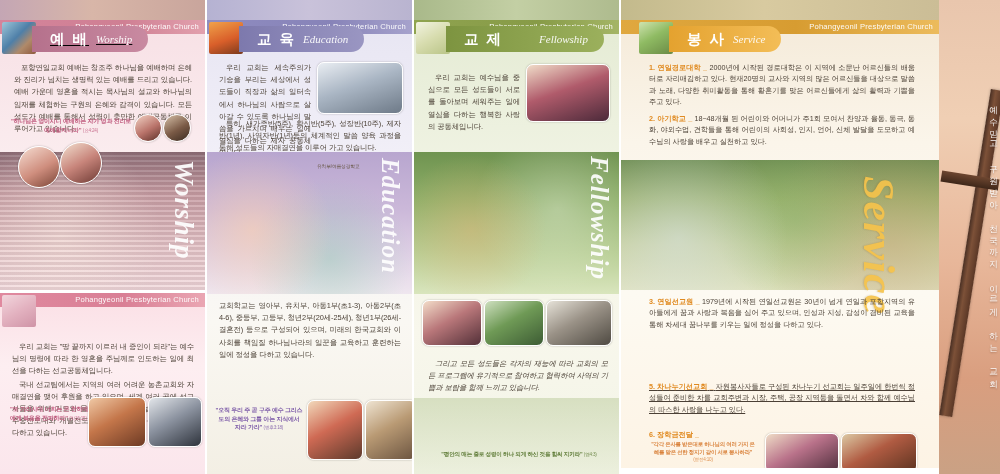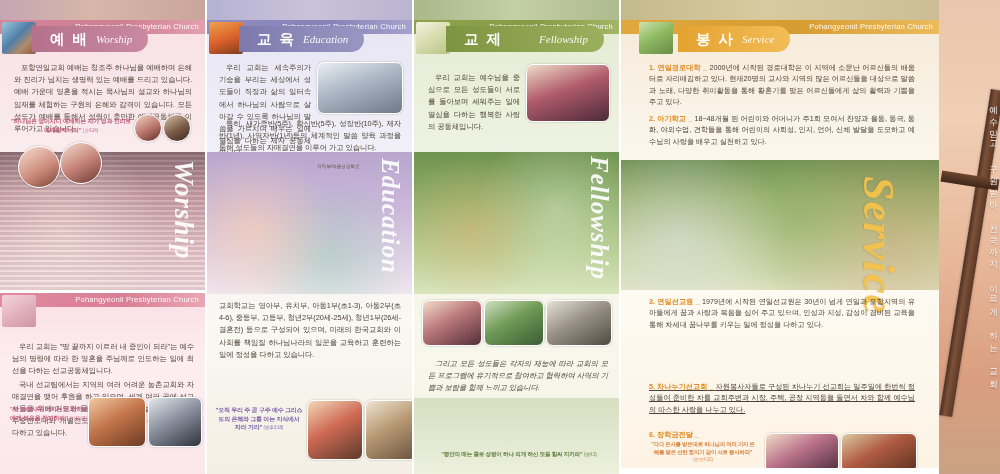--- a/index.html
+++ b/index.html
@@ -36,21 +36,21 @@
   .verse{position:absolute;font-size:6px;line-height:8.6px;text-align:center;
          font-weight:bold;letter-spacing:-.2px;}
   .verse .ref{font-size:4.6px;font-weight:normal;opacity:.85;}
   .caption{position:absolute;font-size:4.8px;color:#6b5b4c;letter-spacing:-.2px;}
 
   
   #p-worship{left:0;width:205px;
     background:linear-gradient(180deg,#f7dfe4 0%,#fbeef0 38%,#fdf6f6 70%,#fbeaee 100%);}
   #p-worship .topbar{background:linear-gradient(90deg,#c4a6b4,#d8b6a8 45%,#c9a59c);}
   #p-worship .brandline{background:linear-gradient(90deg,#d4849b,#cf7f93 60%,#e2a0ad);}
-  #p-worship .tabwrap{background:linear-gradient(90deg,#b5718c,#c98aa1);}
+  #p-worship .tabwrap{background:linear-gradient(90deg,#b5718c,#c98aa1);text-decoration:underline;}
   #p-worship .tabicon{background:linear-gradient(135deg,#9ec6d8,#4e7fa8 45%,#b08a6a 70%,#8e5a3d);}
   #w-photoband{position:absolute;top:152px;left:0;width:205px;height:140px;
     background:linear-gradient(180deg,#8e6f78,#c9a0a6 30%,#e7c9cc 70%,#f3dde0);}
   #w-photoband:after{content:"";position:absolute;inset:0;
     background:repeating-linear-gradient(0deg,rgba(255,255,255,.10) 0 2px,rgba(90,50,60,.12) 2px 5px),
                radial-gradient(circle at 30% 60%,rgba(255,240,230,.5),transparent 60%);}
   #p-worship .vert-word{top:160px;right:6px;font-size:27px;}
 
   
   #p-edu{left:207px;width:205px;
@@ -78,21 +78,21 @@
   #f-photoband:after{content:"";position:absolute;inset:0;
     background:radial-gradient(circle at 28% 55%,rgba(230,180,120,.45),transparent 45%),
                radial-gradient(circle at 70% 40%,rgba(255,255,255,.3),transparent 50%);}
   #p-fel .vert-word{top:156px;right:6px;font-size:25px;}
 
   
   #p-srv{left:621px;width:318px;
     background:linear-gradient(180deg,#f4e9d7 0%,#fbf5ea 30%,#fdfaf2 62%,#fdf3e4 100%);}
   #p-srv .topbar{background:linear-gradient(90deg,#c3ba8c,#d8caa0 45%,#cbbd96);}
   #p-srv .brandline{background:linear-gradient(90deg,#e0a83f,#d79c31 55%,#ecbb5c);}
-  #p-srv .tabwrap{background:linear-gradient(90deg,#e4a22f,#f3bd57);margin-left:9px;}
+  #p-srv .tabwrap{background:linear-gradient(90deg,#e4a22f,#f3bd57);}
   #p-srv .tabicon{background:linear-gradient(150deg,#cfe3b0,#8fbb63 45%,#6a8a45);}
   #s-photoband{position:absolute;top:160px;left:0;width:318px;height:130px;
     background:linear-gradient(180deg,#6f8e52,#9ab06b 30%,#c6cf9a 65%,#dfe2bf);}
   #s-photoband:after{content:"";position:absolute;inset:0;
     background:radial-gradient(circle at 18% 60%,rgba(220,230,240,.5),transparent 40%),
                radial-gradient(circle at 55% 45%,rgba(140,180,110,.5),transparent 45%),
                radial-gradient(circle at 85% 65%,rgba(200,160,120,.45),transparent 45%);}
   #p-srv .vert-word{top:176px;left:232px;font-size:44px;color:#f6c34b;
     text-shadow:0 1px 2px rgba(120,80,10,.25);}
   .srv-item{position:absolute;font-size:7.2px;line-height:11.4px;color:#4b4036;text-align:justify;}

